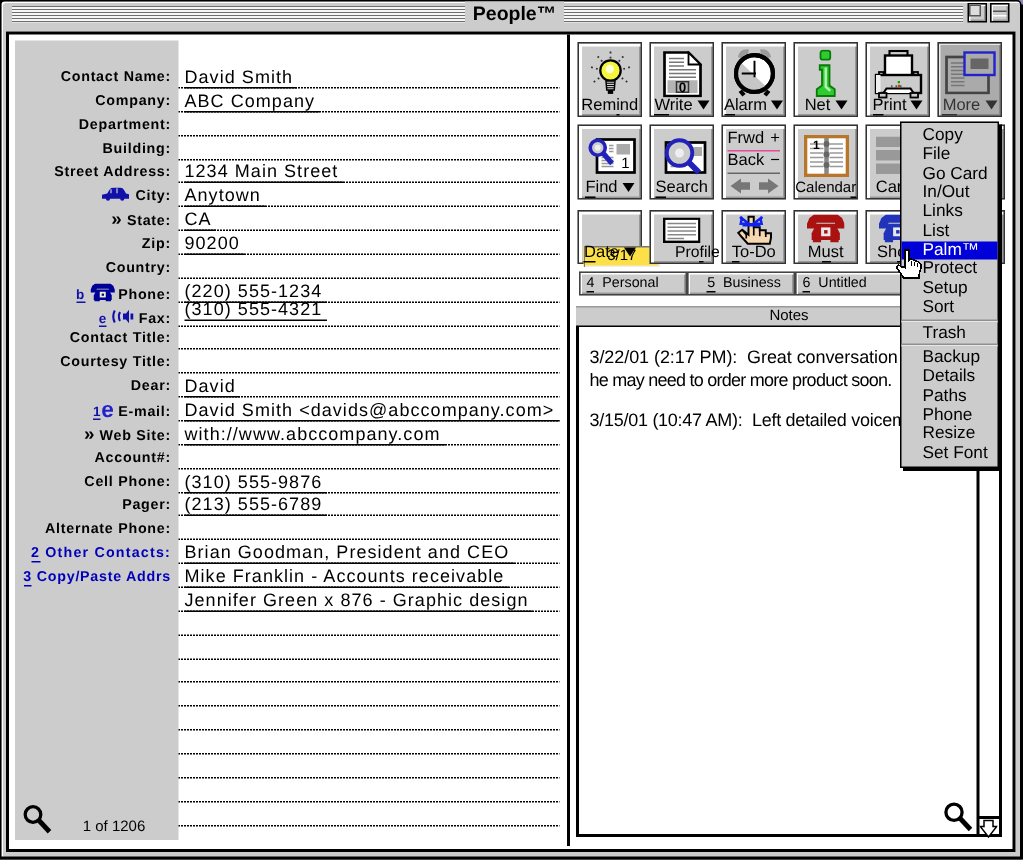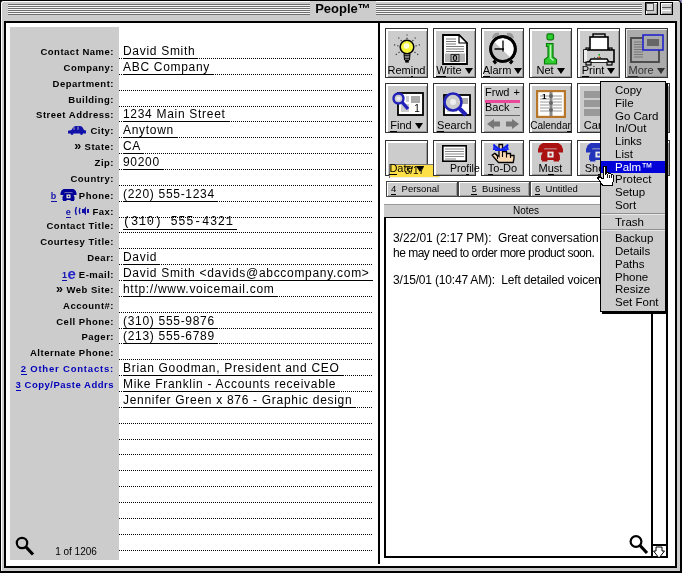--- a/index.html
+++ b/index.html
@@ -150,24 +150,24 @@
 <div class="abs dot" style="top:518px;"></div>
 <div class="abs dot" style="top:534px;"></div>
 <div class="abs dot" style="top:550px;"></div>
 <div class="abs val" style="top:45px;"><span>David Smith</span></div>
 <div class="abs val" style="top:61px;"><span>ABC Company</span></div>
 <div class="abs val" style="top:108px;"><span>1234 Main Street</span></div>
 <div class="abs val" style="top:124px;"><span>Anytown</span></div>
 <div class="abs val" style="top:140px;"><span>CA</span></div>
 <div class="abs val" style="top:156px;"><span>90200</span></div>
 <div class="abs val" style="top:188px;"><span>(220) 555-1234</span></div>
-<div class="abs val" style="top:216px;font-family:Liberation Mono, monospace;"><span>(310) 555-4321</span></div>
+<div class="abs val" style="top:200px;"><span>(310) 555-4321</span></div>
 <div class="abs val" style="top:251px;"><span>David</span></div>
 <div class="abs val" style="top:267px;"><span>David Smith &lt;davids@abccompany.com&gt;</span></div>
-<div class="abs val" style="top:283px;"><span>http://www.voicemail.com</span></div>
+<div class="abs val" style="top:283px;"><span>with://www.abccompany.com</span></div>
 <div class="abs val" style="top:315px;"><span>(310) 555-9876</span></div>
 <div class="abs val" style="top:330px;"><span>(213) 555-6789</span></div>
 <div class="abs val" style="top:362px;"><span>Brian Goodman, President and CEO</span></div>
 <div class="abs val" style="top:378px;"><span>Mike Franklin - Accounts receivable</span></div>
 <div class="abs val" style="top:394px;"><span>Jennifer Green x 876 - Graphic design</span></div>
 </div>
 
 <div id="toolbar">
 <div class="abs btn" style="left:385px;top:28px;height:48px;">
       <svg class="abs" style="left:7px;top:5px" width="28" height="31" viewBox="0 0 28 31">
@@ -271,21 +271,21 @@
 <g stroke="#999" stroke-width="1">
           <path d="M8 16 L18 16 M8 18 L18 18 M8 20 L18 20"></path>
         </g>
 <circle cx="14" cy="11" r="8.5" fill="#CCC" stroke="#2222BB" stroke-width="2.6"></circle>
 <circle cx="14" cy="11" r="3" fill="#EEE"></circle>
 <path d="M20 17 L27 24" stroke="#2222BB" stroke-width="4"></path>
       </svg>
       <div class="cap" style=""><u>S</u>earch</div>
     </div>
 <div class="abs btn" style="left:481px;top:83px;height:48px;">
-<div class="abs" style="left:3px;top:2px;width:35px;height:14px;border-bottom:3px solid #ec4899;font-size:11px;line-height:13px;">Frwd<span style="float:right;font-size:11px;">+</span></div>
+<div class="abs" style="left:3px;top:2px;width:35px;height:14px;border-bottom:1px solid #ec4899;font-size:11px;line-height:13px;">Frwd<span style="float:right;font-size:11px;">+</span></div>
 <div class="abs" style="left:3px;top:17px;width:35px;height:14px;border-bottom:1px solid #666;font-size:11px;line-height:13px;">Back<span style="float:right;font-size:11px;">−</span></div>
 <svg class="abs" style="left:4px;top:34px" width="34" height="12" viewBox="0 0 34 12">
 <path d="M8 1 L8 3.5 L14 3.5 L14 8.5 L8 8.5 L8 11 L1 6 Z" fill="#777"></path>
 <path d="M26 1 L26 3.5 L20 3.5 L20 8.5 L26 8.5 L26 11 L33 6 Z" fill="#777"></path>
       </svg>
     </div>
 <div class="abs btn" style="left:529px;top:83px;height:48px;">
       <svg class="abs" style="left:6px;top:6px" width="30" height="28" viewBox="0 0 30 28">
 <rect x="1" y="1" width="28" height="26" fill="#FFF" stroke="#B8762B" stroke-width="2.4"></rect>
 <g stroke="#999" stroke-width="1">

